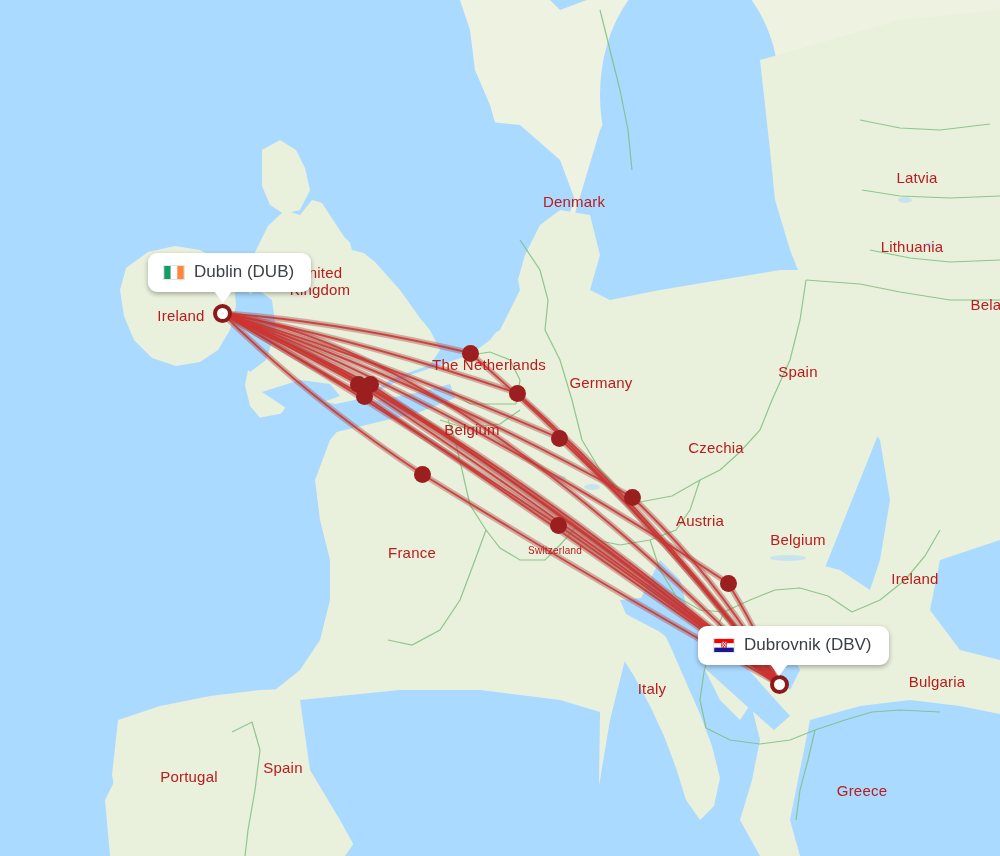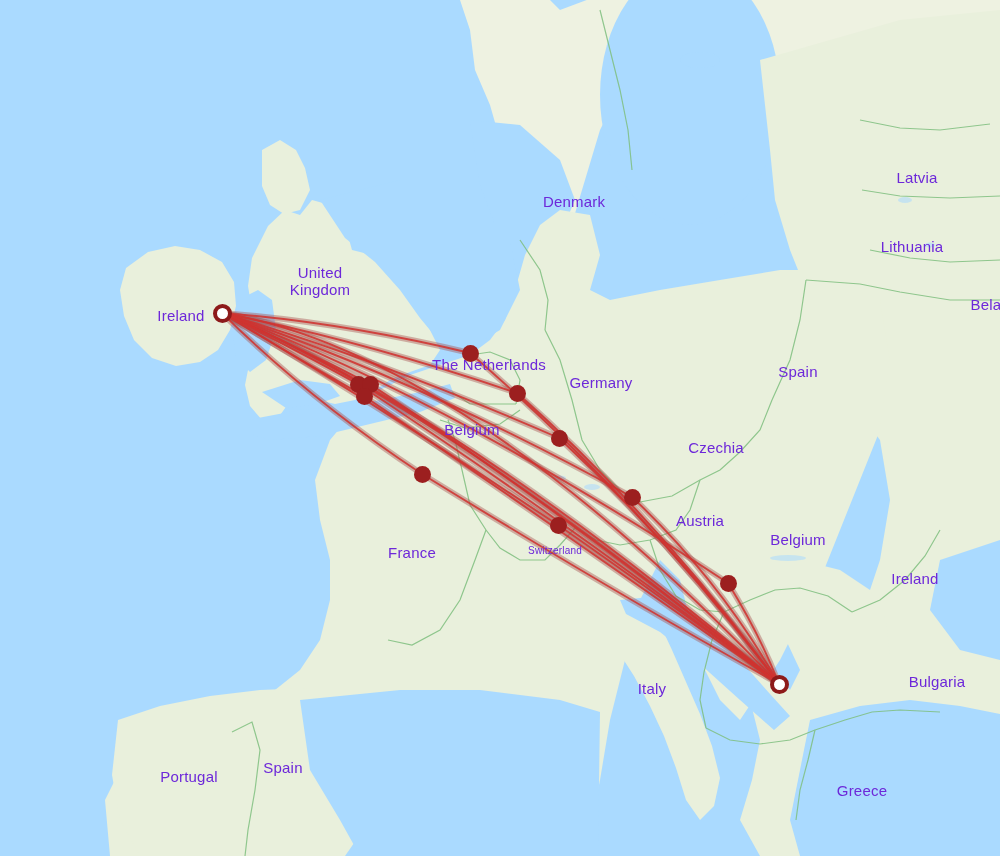--- a/index.html
+++ b/index.html
@@ -20,21 +20,21 @@
     position: absolute;
     top: 0; left: 0;
     width: 1000px;
     height: 856px;
     display: block;
   }
   
   .country-label {
     position: absolute;
     transform: translate(-50%, -50%);
-    color: #6d28d9;
+    color: #b91c1c;
     font-size: 15px;
     font-family: "Liberation Sans", sans-serif;
     letter-spacing: 0.2px;
     white-space: nowrap;
     pointer-events: none;
     line-height: 17px;
     text-align: center;
   }
   .country-label.sz { font-size: 10px; }
   
@@ -275,15 +275,44 @@
   <div class="waypoint" style="left:517px;top:393px"></div>
   <div class="waypoint" style="left:559px;top:438px"></div>
   <div class="waypoint" style="left:422px;top:474px"></div>
   <div class="waypoint" style="left:632px;top:497px"></div>
   <div class="waypoint" style="left:558px;top:525px"></div>
   <div class="waypoint" style="left:728px;top:583px"></div>
 
   <div class="endpoint" style="left:222px;top:313px"></div>
   <div class="endpoint" style="left:779px;top:684px"></div>
 
-
+  <div class="callout" style="left:148px;top:253px">
+    <svg class="flag" viewBox="0 0 30 20">
+      <rect x="0" y="0" width="10" height="20" fill="#169b62"></rect>
+      <rect x="10" y="0" width="10" height="20" fill="#ffffff"></rect>
+      <rect x="20" y="0" width="10" height="20" fill="#ff883e"></rect>
+    </svg>
+    <span class="cname">Dublin (DUB)</span>
+    <span class="tail" style="left:66px"></span>
+  </div>
+
+  <div class="callout" style="left:698px;top:626px">
+    <svg class="flag" viewBox="0 0 30 20">
+      <rect x="0" y="0" width="30" height="6.67" fill="#ff0000"></rect>
+      <rect x="0" y="6.67" width="30" height="6.67" fill="#ffffff"></rect>
+      <rect x="0" y="13.3" width="30" height="6.7" fill="#171796"></rect>
+      <g>
+        <rect x="11" y="4" width="8" height="9" fill="#ffffff" stroke="#c00" stroke-width="0.8"></rect>
+        <rect x="11" y="4" width="2" height="2.25" fill="#d01414"></rect>
+        <rect x="15" y="4" width="2" height="2.25" fill="#d01414"></rect>
+        <rect x="13" y="6.25" width="2" height="2.25" fill="#d01414"></rect>
+        <rect x="17" y="6.25" width="2" height="2.25" fill="#d01414"></rect>
+        <rect x="11" y="8.5" width="2" height="2.25" fill="#d01414"></rect>
+        <rect x="15" y="8.5" width="2" height="2.25" fill="#d01414"></rect>
+        <rect x="13" y="10.75" width="2" height="2.25" fill="#d01414"></rect>
+        <rect x="17" y="10.75" width="2" height="2.25" fill="#d01414"></rect>
+      </g>
+    </svg>
+    <span class="cname">Dubrovnik (DBV)</span>
+    <span class="tail" style="left:72px"></span>
+  </div>
 
 </div>
 
 </body></html>

